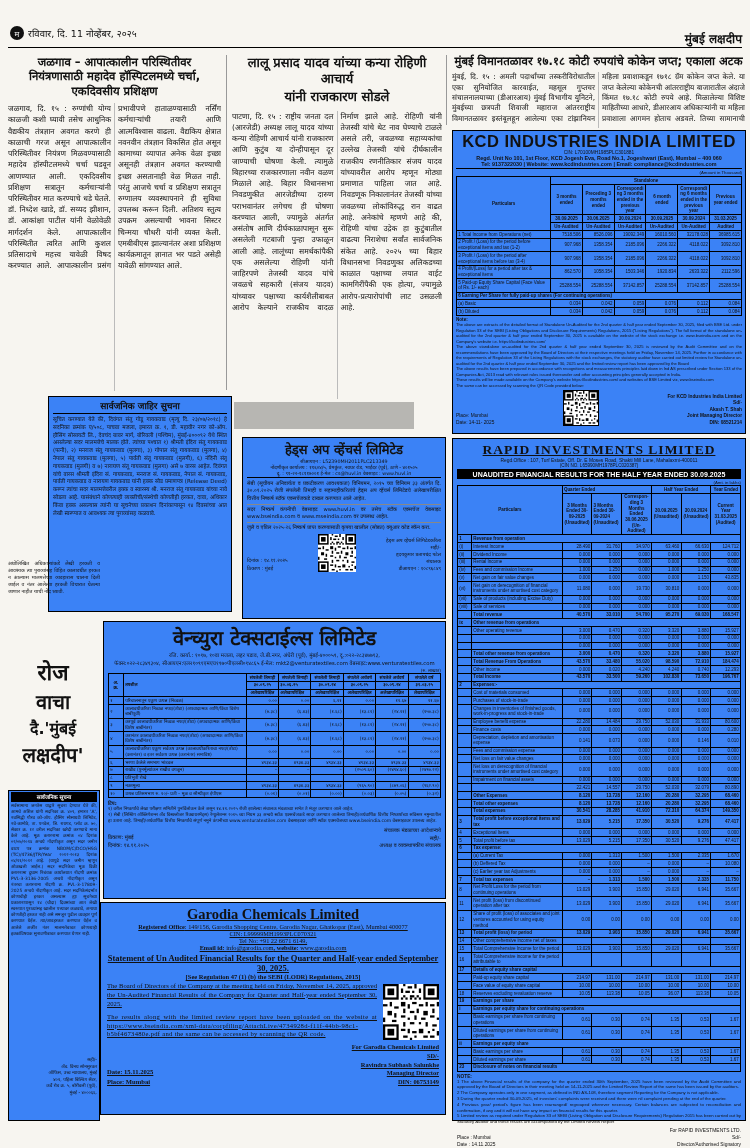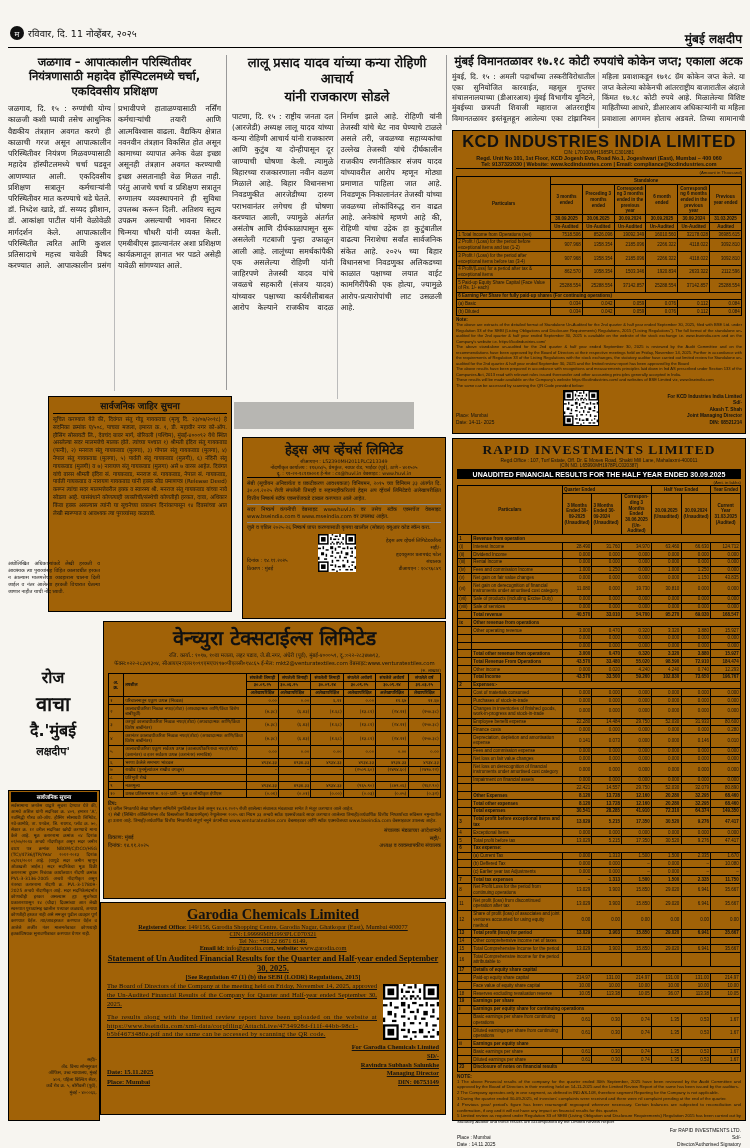--- a/index.html
+++ b/index.html
@@ -5,21 +5,21 @@
   html,body{margin:0;padding:0;}
   body{width:750px;height:1148px;position:relative;background:#f7f5f0;
        font-family:"DejaVu Sans",sans-serif;color:#111;overflow:hidden;}
   .abs{position:absolute;}
   .serif{font-family:"Liberation Serif","DejaVu Serif",serif;}
   .sans{font-family:"Liberation Sans","DejaVu Sans",sans-serif;}
   .ctr{text-align:center;}
   .rt{text-align:right;}
   .b{font-weight:bold;}
   .just{text-align:justify;}
-  .box{border:1.3px solid #000;background:#a16207;box-sizing:border-box;}
+  .box{border:1.3px solid #000;background:#3b82f6;box-sizing:border-box;}
   .cols2{column-count:2;column-gap:7px;column-rule:0.5px solid #bbb;}
   .hl{font-weight:bold;line-height:1.25;}
   .rule{border-top:1.6px solid #000;}
   .vline{border-left:0.6px solid #999;}
   
   table.ft{width:100%;border-collapse:collapse;table-layout:fixed;}
   table.ft td{border:0.5px solid #000;padding:0.6px 1.2px;vertical-align:middle;
               font-size:4.5px;line-height:1.25;text-align:right;word-wrap:break-word;}
   table.ft td:first-child{text-align:left;}
   table.ft.lbl2 td:nth-child(2){text-align:left;}
@@ -272,21 +272,21 @@
         <div>For KCD Industries India Limited</div>
         <div>Sd/-</div>
         <div>Akash T. Shah</div>
         <div>Joint Managing Director</div>
         <div>DIN: 08521214</div>
       </div>
   </div>
 </div>
 
 <div class="abs box sans" style="left:452px;top:438px;width:294px;height:683px;padding:3px 4px;">
-  <div class="b ctr serif" style="font-size:13.5px;letter-spacing:1px;">RAPID INVESTMENTS LIMITED</div>
+  <div class="b ctr serif" style="font-size:13.5px;letter-spacing:1px;text-decoration:underline;">RAPID INVESTMENTS LIMITED</div>
   <div class="ctr" style="font-size:4.9px;">Regd.Office :  107, Turf Estate, Off. Dr. E Moses Road, Shakti Mill Lane, Mahalaxmi-400011</div>
   <div class="ctr" style="font-size:4.6px;">(CIN NO. L65990MH1978PLC020387)</div>
   <div class="blackbar" style="font-size:7px;padding:1.5px 0;margin:1px 0;">UNAUDITED FINANCIAL RESULTS FOR THE HALF YEAR ENDED 30.09.2025</div>
   <div class="rt" style="font-size:4.3px;">(Amt. in lakhs)</div>
   <table class="ft lbl2">
     <colgroup>
         <col style="width:5%">
         <col style="width:32%">
         <col>
         <col>
@@ -1070,24 +1070,24 @@
     </div>
     <div class="rt" style="font-size:5.2px;line-height:1.45;">
         <div>संचालक मंडळाच्या आदेशान्वये</div>
         <div>सही/-</div>
         <div>अध्यक्ष व व्यवस्थापकीय संचालक</div>
       </div>
   </div>
 </div>
 
 <div class="abs ctr b" style="left:8px;top:642px;width:90px;height:140px;display:flex;flex-direction:column;justify-content:center;gap:2px;">
-  <div style="font-size:16px;">रोज</div>
+  <div style="font-size:22px;">रोज</div>
   <div style="font-size:20px;">वाचा</div>
   <div style="font-size:16px;">दै.'मुंबई</div>
-  <div style="font-size:11px;">लक्षदीप'</div>
+  <div style="font-size:20px;">लक्षदीप'</div>
 </div>
 
 <div class="abs box" style="left:8px;top:790px;width:92px;height:331px;padding:1px 2px;">
   <div class="blackbar" style="font-size:5.5px;padding:1px 0;">सार्वजनिक सूचना</div>
   <div class="just" style="font-size:4.4px;line-height:1.38;margin-top:1px;height:252px;overflow:hidden;">सर्वसामान्य जनतेस याद्वारे सूचना देण्यात येते की, आमचे अशिल यांनी सदनिका क्र. ४०९, इमारत 'A', नवसिद्धी गौरव को-ऑप. हौसिंग सोसायटी लिमिटेड, नवे-कामोठे, ता. पनवेल, जि. रायगड, प्लॉट क्र. ७०, सेक्टर क्र. १२ वरील सदनिका खरेदी करण्याचे मान्य केले आहे. मूळ करारनामा क्रमांक ०४ दिनांक ०२/०७/२०१४ अन्वये नोंदणीकृत असून सदर जमीन वाटप पत्र क्रमांक NBOM/C/DCO/HSG (TC)/4736/JTR/Year २०१२-२०१३ दिनांक ०४/११/२०१२ आहे. (यापुढे सदर जमीन म्हणून ओळखली जाईल.) सदर सदनिकेचा मूळ विक्री करारनामा दुय्यम निबंधक कार्यालयात नोंदणी क्रमांक PVL-3-3136-2005 अन्वये नोंदणीकृत असून नंतरचा करारनामा नोंदणी क्र. PVL-3-17809-2025 अन्वये नोंदणीकृत आहे. सदर सदनिकेसंदर्भात कोणाचीही हरकत असल्यास ह्या सूचनेच्या प्रकाशनापासून १४ (चौदा) दिवसांच्या आत लेखी स्वरूपात पुराव्यांसह खालील पत्त्यावर कळवावे, अन्यथा कोणतीही हरकत नाही असे समजून पुढील व्यवहार पूर्ण करण्यात येईल. त्या/आडहरकत करण्यात येईल व आलेले अर्जीत नंतर मालमत्तेबाबत कोणत्याही हक्कांविषयक सुनावणीबाबत करण्यात येणार नाही.</div>
   <div class="rt" style="font-size:4.5px;line-height:1.45;margin-top:2px;">
       <div>सही/-</div>
       <div>ॲड. विनय सोनसुरकर</div>
       <div>ऑफिस, उच्च न्यायालय, मुंबई</div>
       <div>४०१, पहिला बिल्डिंग सेंटर,</div>

